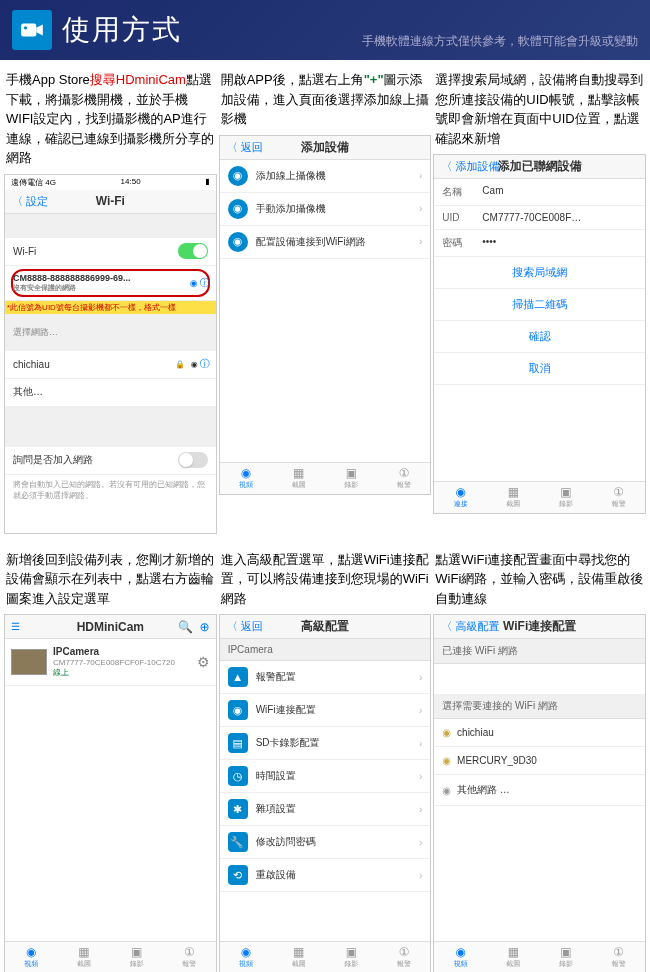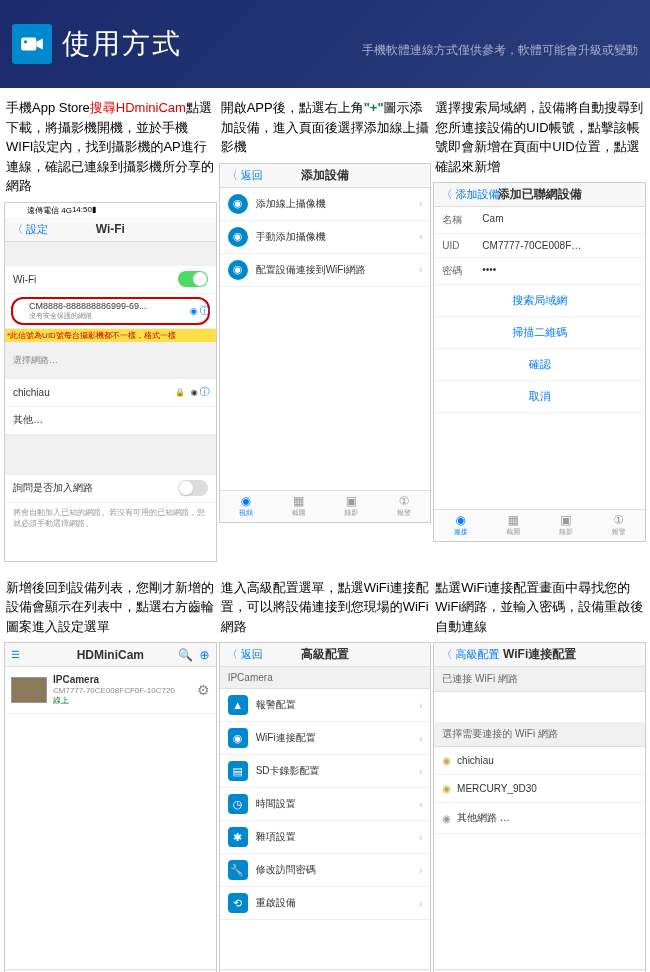--- a/index.html
+++ b/index.html
@@ -1,38 +1,38 @@
 <!DOCTYPE html>
 <html><head>
 <meta charset="utf-8">
 <style>
 * { box-sizing: border-box; margin: 0; padding: 0; }
 body { font-family: -apple-system, "Microsoft JhengHei", sans-serif; width: 650px; background: #fff; color: #333; }
-.header { background: linear-gradient(135deg, #1a2a6c 0%, #2a3d7c 100%); color: #fff; padding: 24px 12px; display: flex; align-items: flex-start; justify-content: space-between; }
+.header { background: linear-gradient(135deg, #1a2a6c 0%, #2a3d7c 100%); color: #fff; padding: 10px 12px; display: flex; align-items: flex-end; justify-content: space-between; }
 .header-left { display: flex; align-items: center; gap: 10px; }
 .logo { width: 40px; height: 40px; background: #0088ce; display: flex; align-items: center; justify-content: center; border-radius: 3px; }
 .logo svg { width: 26px; height: 26px; }
 .title { font-size: 28px; font-weight: 400; letter-spacing: 2px; }
 .subtitle { font-size: 12px; color: #aac; margin-top: 18px; }
 .row { display: flex; gap: 2px; padding: 6px 4px; }
 .col { flex: 1; }
 .desc { font-size: 13px; line-height: 1.5; padding: 4px 2px 6px; color: #000; }
 .desc .red { color: #d00; }
 .desc .green { color: #0a7a3a; font-weight: bold; }
 .screen { border: 1px solid #ccc; background: #fff; height: 360px; font-size: 10px; position: relative; overflow: hidden; }
-.status-bar { display: flex; justify-content: flex-start; padding: 2px 6px; font-size: 8px; color: #000; margin-left: 16px; }
+.status-bar { display: flex; justify-content: space-between; padding: 2px 6px; font-size: 8px; color: #000; }
 .nav-bar { display: flex; align-items: center; padding: 4px 6px; border-bottom: 1px solid #ddd; background: #f7f7f7; position: relative; height: 24px; }
 .nav-back { color: #007aff; font-size: 11px; position: absolute; left: 7px; }
 .nav-title { font-weight: bold; font-size: 12px; width: 100%; text-align: center; }
 .nav-icons { position: absolute; right: 6px; display: flex; gap: 6px; color: #007aff; font-size: 12px; }
 .list-item { display: flex; align-items: center; padding: 6px 8px; border-bottom: 1px solid #eee; background: #fff; min-height: 28px; position: relative; }
 .list-item.section { background: #f0f0f0; border: none; min-height: 18px; padding: 12px 8px; color: #888; font-size: 9px; }
 .wifi-toggle { width: 30px; height: 16px; background: #4cd964; border-radius: 8px; position: absolute; right: 8px; }
 .wifi-toggle::after { content: ""; width: 14px; height: 14px; background: #fff; border-radius: 50%; position: absolute; right: 1px; top: 1px; }
-.circled { border: 2px solid #c00; border-radius: 12px; padding: 2px 16px; }
+.circled { border: 2px solid #c00; border-radius: 12px; padding: 2px 0; font-weight: bold; }
 .red-note { color: #c00; font-size: 8px; background: #fde047; padding: 1px 2px; }
 .chev { position: absolute; right: 8px; color: #bbb; font-size: 10px; }
 .info-i { position: absolute; right: 6px; color: #007aff; font-size: 10px; }
 .item-icon { width: 20px; height: 20px; background: #0088ce; border-radius: 4px; margin-right: 8px; display: flex; align-items: center; justify-content: center; color: #fff; font-size: 11px; }
 .item-icon.round { border-radius: 50%; }
 .bottom-tabs { position: absolute; bottom: 0; left: 0; right: 0; display: flex; border-top: 1px solid #ddd; background: #fafafa; height: 32px; }
 .tab { flex: 1; display: flex; flex-direction: column; align-items: center; justify-content: center; font-size: 7px; color: #999; gap: 1px; }
 .tab.active { color: #007aff; }
 .tab-ic { font-size: 12px; line-height: 1; }
 .form-row { display: flex; padding: 6px 8px; border-bottom: 1px solid #eee; font-size: 10px; }

